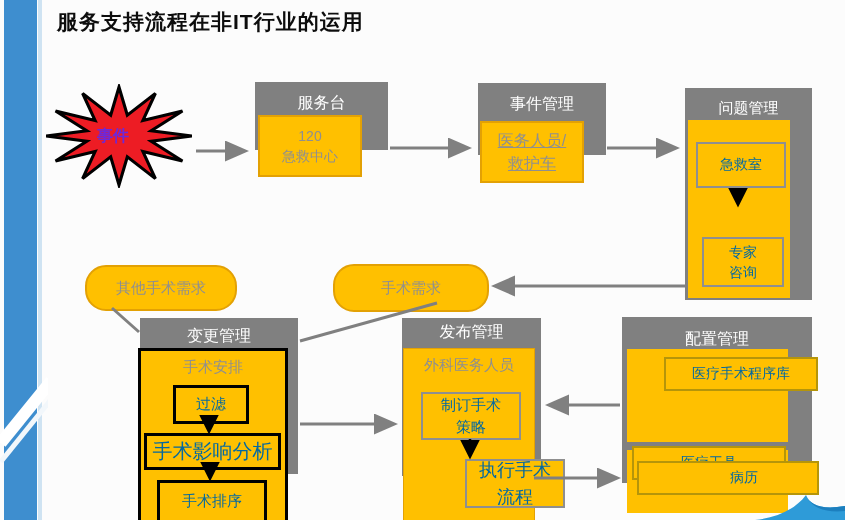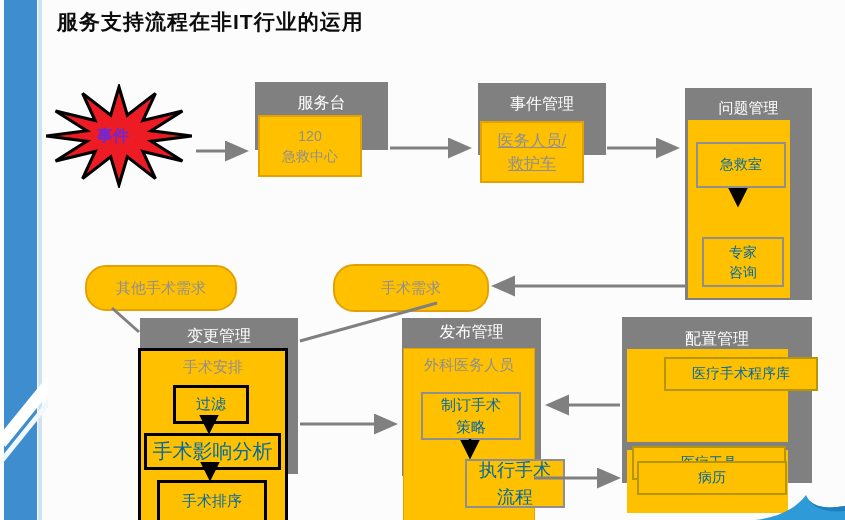--- a/index.html
+++ b/index.html
@@ -100,21 +100,21 @@
   <div class="inner ml" style="left:421px;top:459px;width:96px;height:45px;font-size:18px;z-index:3;margin-left:44px;">执行手术
 流程</div>
 
   <div class="gbox" style="left:622px;top:317px;width:190px;height:166px;">
     <span class="hdr" style="padding-top:12px;">配置管理</span>
   </div>
   <div class="ybox" style="left:627px;top:349px;width:161px;height:93px;z-index:2;"></div>
   <div class="inner" style="left:632px;top:357px;width:150px;height:30px;z-index:3;border-color:#b5950a;margin-left:32px;">医疗手术程序库</div>
   <div class="inner" style="left:632px;top:399px;width:150px;height:30px;z-index:3;border-color:#b5950a;margin-top:47px;">医疗工具</div>
   <div class="ybox" style="left:627px;top:450px;width:161px;height:63px;z-index:2;"></div>
-  <div class="inner" style="left:637px;top:461px;width:146px;height:30px;z-index:3;border-color:#b5950a;">病历</div>
+  <div class="inner" style="left:637px;top:461px;width:146px;height:30px;z-index:3;border-color:#b5950a;padding-left:32px;">病历</div>
 
   <svg class="wires">
     <defs>
       <marker id="ag" markerWidth="9" markerHeight="8" refX="6" refY="3.5" orient="auto">
         <path d="M0,0 L8,3.5 L0,7 Z" fill="#808080"></path>
       </marker>
       <marker id="ab" markerWidth="9" markerHeight="9" refX="5" refY="4" orient="auto">
         <path d="M0,0 L8,4 L0,8 Z" fill="#000"></path>
       </marker>
     </defs>

